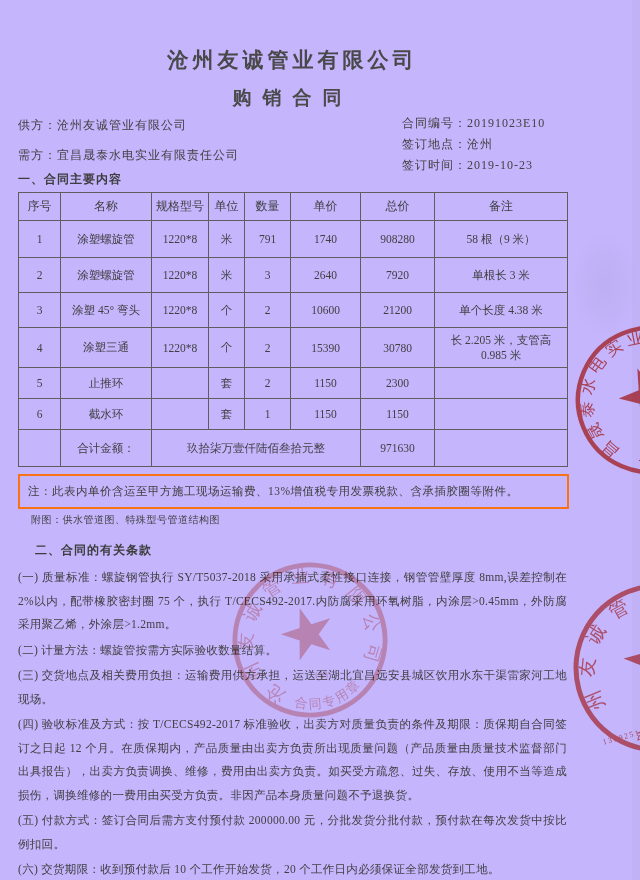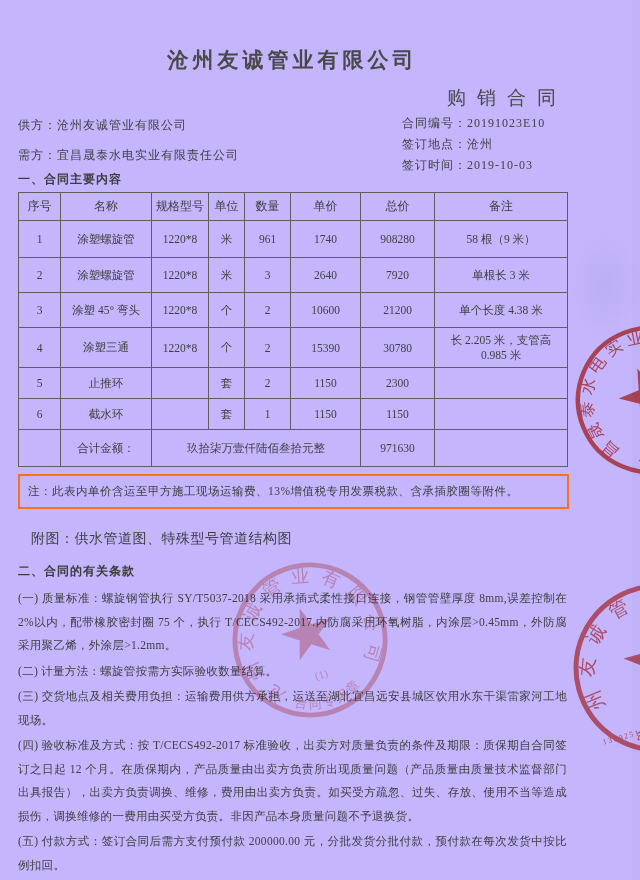--- a/index.html
+++ b/index.html
@@ -3,36 +3,36 @@
 <meta charset="utf-8">
 <style>
   html,body{margin:0;padding:0;background:#ffffff;}
   .page{
     position:relative;width:640px;height:880px;background:#c4b5fd;overflow:hidden;
     font-family:"Liberation Serif","DejaVu Serif",serif;color:#3b3b3b;
   }
   .content{position:relative;margin-left:18px;width:549px;}
   .title-company{margin:0;padding-top:46px;text-align:center;font-size:21px;font-weight:600;
     letter-spacing:4px;color:#494949;}
-  .title-doc{margin:11px 0 0 0;text-align:right;font-size:19px;font-weight:400;
+  .title-doc{margin:11px 0 0 0;text-align:center;font-size:19px;font-weight:700;
     letter-spacing:11px;color:#4a4a4a;}
   .meta{position:relative;height:58px;font-size:12px;color:#414141;}
   .party{position:absolute;left:0;letter-spacing:1px;}
   .party.supplier{top:6px;}
   .party.buyer{top:36px;}
   .signinfo{position:absolute;left:384px;top:2px;line-height:21px;letter-spacing:1px;}
   .sec-heading{font-size:12px;font-weight:600;color:#3d3d3d;letter-spacing:1px;margin:2px 0 4px 0;}
   table.items{border-collapse:collapse;width:549px;table-layout:fixed;font-size:11.5px;color:#3f3f3f;padding-left:36px;}
   table.items td,table.items th{border:1px solid #5e5e5e;text-align:center;vertical-align:middle;
     padding:1px 2px;font-weight:normal;overflow:hidden;}
   table.items th{font-size:12px;}
   .note-box{margin-top:7px;border:2px solid #f97316;width:531px;padding:8px 8px;font-size:11.5px;
     color:#3f3f3f;letter-spacing:0.5px;}
-  .attachment{margin-top:21px;font-size:14px;color:#3f3f3f;letter-spacing:0.5px;padding-left:13px;}
-  .sec2-heading{margin-top:15px;font-size:12px;font-weight:600;color:#3d3d3d;letter-spacing:1px;}
+  .attachment{margin-top:4px;font-size:10px;color:#3f3f3f;letter-spacing:0.5px;padding-left:13px;}
+  .sec2-heading{margin-top:15px;font-size:12px;font-weight:600;color:#3d3d3d;letter-spacing:1px;margin-left:17px;}
   .clauses{margin-top:7px;}
   .clauses p{margin:0 0 2px 0;font-size:11.5px;line-height:23.5px;text-align:justify;
     color:#3f3f3f;letter-spacing:0.3px;}
   .stamp{position:absolute;pointer-events:none;mix-blend-mode:multiply;}
   .stamp-buyer{left:550px;top:300px;opacity:0.88;}
   .stamp-supplier-center{left:210px;top:540px;opacity:0.42;}
   .stamp-supplier-right{left:548px;top:558px;opacity:0.78;}
   .scan-shade{position:absolute;pointer-events:none;}
   .shade-right{left:570px;top:230px;width:70px;height:110px;
     background:radial-gradient(ellipse at center, rgba(90,90,90,0.07), rgba(90,90,90,0) 70%);}
@@ -50,21 +50,21 @@
     <div class="meta">
       <div class="party supplier">
         <span>供方：</span><span>沧州友诚管业有限公司</span>
       </div>
       <div class="party buyer">
         <span>需方：</span><span>宜昌晟泰水电实业有限责任公司</span>
       </div>
       <div class="signinfo">
         <div><span>合同编号：</span><span>20191023E10</span></div>
         <div><span>签订地点：</span><span>沧州</span></div>
-        <div><span>签订时间：</span><span>2019-10-03</span></div>
+        <div><span>签订时间：</span><span>2019-10-23</span></div>
       </div>
     </div>
 
     <div class="sec-heading">一、合同主要内容</div>
 
     <table class="items">
       <colgroup>
         <col style="width:42px">
           <col style="width:91px">
           <col style="width:57px">
@@ -83,21 +83,21 @@
         <th>数量</th>
         <th>单价</th>
         <th>总价</th>
         <th>备注</th>
       </tr>
       <tr style="height:37px">
         <td>1</td>
         <td>涂塑螺旋管</td>
         <td>1220*8</td>
         <td>米</td>
-        <td>961</td>
+        <td>791</td>
         <td>1740</td>
         <td>908280</td>
         <td>58 根（9 米）</td>
       </tr>
       <tr style="height:35px">
         <td>2</td>
         <td>涂塑螺旋管</td>
         <td>1220*8</td>
         <td>米</td>
         <td>3</td>

